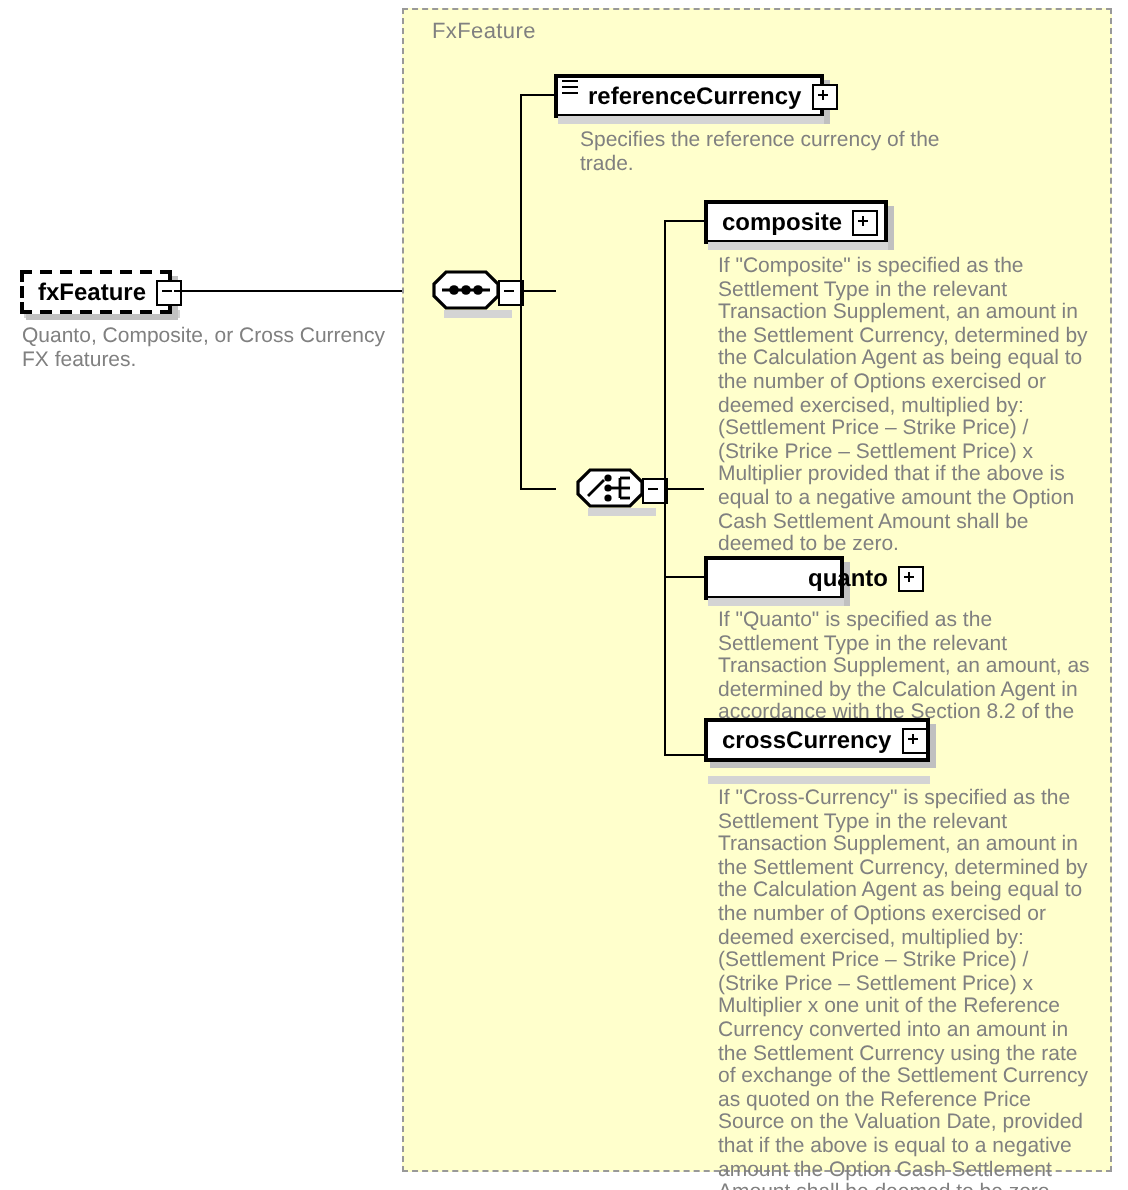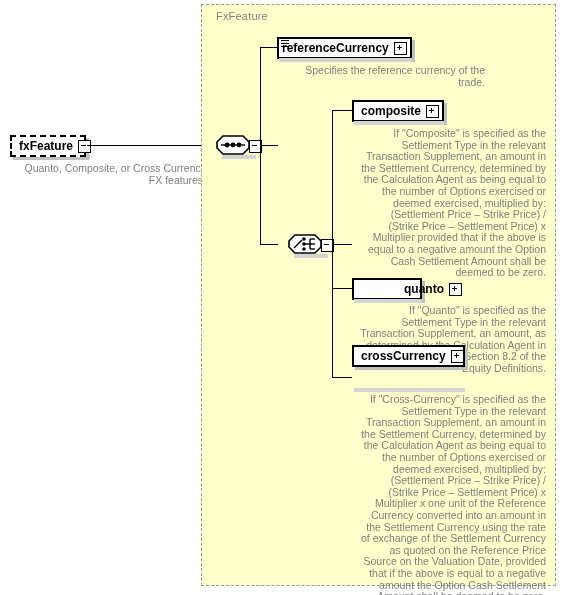--- a/index.html
+++ b/index.html
@@ -100,21 +100,21 @@
   }
   .attr-marker i {
     display: block;
     height: 1px;
     background: #000000;
     margin-bottom: 2px;
   }
   .attr-marker i:nth-child(1) { width: 8px; }
   .attr-marker i:nth-child(2) { width: 8px; }
   .attr-marker i:nth-child(3) { width: 8px; }
-  .node.has-attr .node-label { padding-left: 3px; }
+  .node.has-attr .node-label { padding-left: 15px; }
 
   
   .compositor {
     position: absolute;
     width: 46px;
     height: 22px;
   }
   .compositor .shape {
     position: absolute;
     left: 0;
@@ -153,21 +153,20 @@
     border-left: 1px solid #000000;
   }
 
   
   .annotation {
     position: absolute;
     font-size: 10.5px;
     line-height: 11.6px;
     color: #808080;
     white-space: pre-wrap;
-    text-align: right;
   }
 
   
   .shadowbar {
     position: absolute;
     height: 4px;
     background: #d4d4d4;
   }
 </style>
 </head>
@@ -247,18 +246,18 @@
 <div class="shadowbar" style="left:354px; top:121px; width:90px;"></div>
 <div class="annotation" style="left:359px; top:128px; width:187px;">If "Composite" is specified as the Settlement Type in the relevant Transaction Supplement, an amount in the Settlement Currency, determined by the Calculation Agent as being equal to the number of Options exercised or deemed exercised, multiplied by: (Settlement Price – Strike Price) / (Strike Price – Settlement Price) x Multiplier provided that if the above is equal to a negative amount the Option Cash Settlement Amount shall be deemed to be zero.</div>
 
 <div class="node" style="left:352px; top:278px; width:70px;padding-left:43px;">
   <span class="node-label">quanto</span>
   <span class="expander plus"></span>
 </div>
 <div class="shadowbar" style="left:354px; top:299px; width:68px;"></div>
 <div class="annotation" style="left:359px; top:305px; width:187px;">If "Quanto" is specified as the Settlement Type in the relevant Transaction Supplement, an amount, as determined by the Calculation Agent in accordance with the Section 8.2 of the Equity Definitions.</div>
 
-<div class="node" style="left:352px; top:345px; width:113px;justify-content:space-between;">
+<div class="node" style="left:352px; top:359px; width:113px;justify-content:space-between;">
   <span class="node-label">crossCurrency</span>
   <span class="expander plus"></span>
 </div>
 <div class="shadowbar" style="left:354px; top:388px; width:111px;"></div>
 <div class="annotation" style="left:359px; top:394px; width:187px;">If "Cross-Currency" is specified as the Settlement Type in the relevant Transaction Supplement, an amount in the Settlement Currency, determined by the Calculation Agent as being equal to the number of Options exercised or deemed exercised, multiplied by: (Settlement Price – Strike Price) / (Strike Price – Settlement Price) x Multiplier x one unit of the Reference Currency converted into an amount in the Settlement Currency using the rate of exchange of the Settlement Currency as quoted on the Reference Price Source on the Valuation Date, provided that if the above is equal to a negative amount the Option Cash Settlement Amount shall be deemed to be zero.</div>
 
 </body></html>

